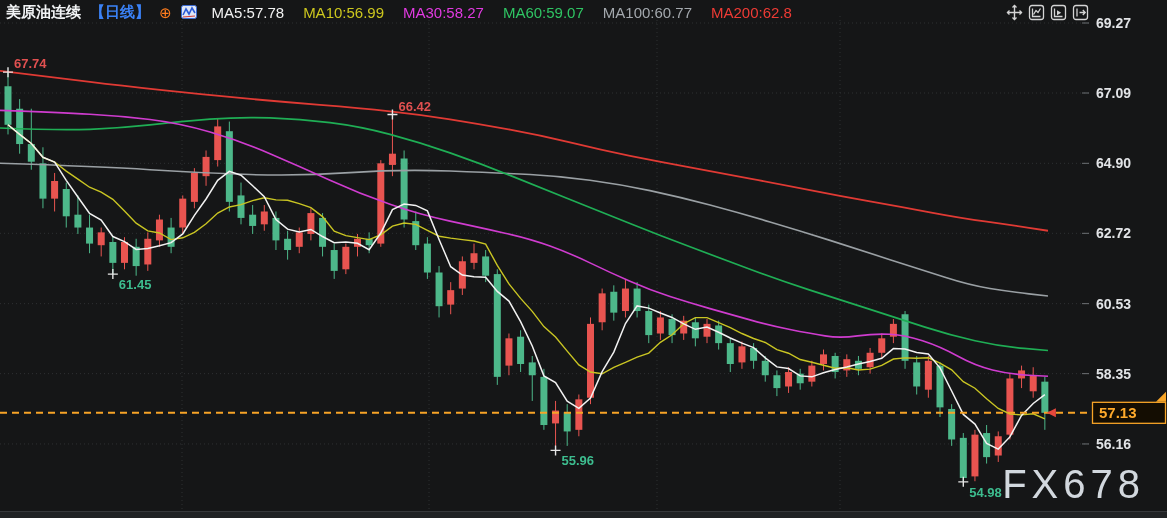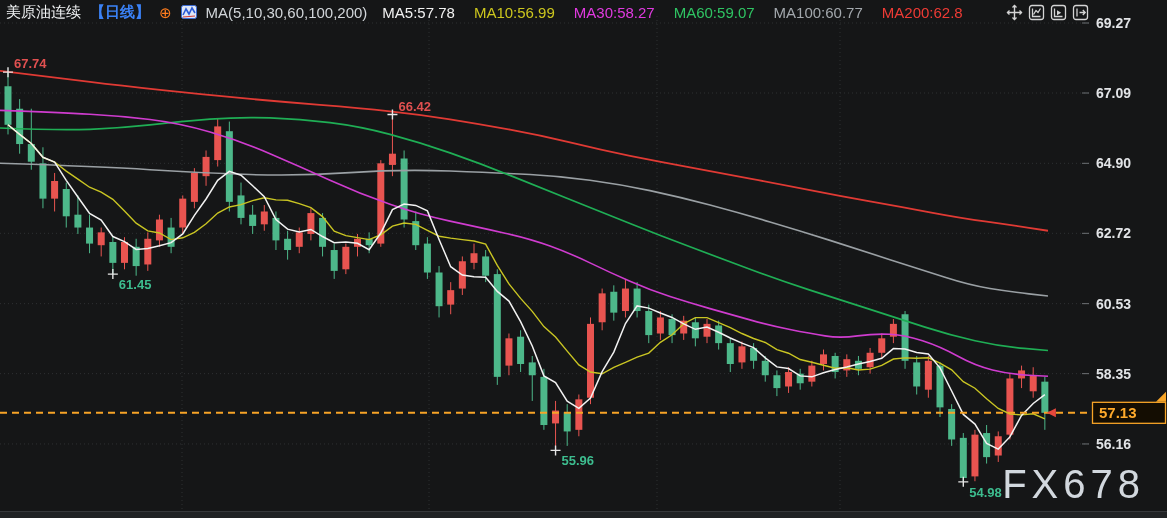--- a/index.html
+++ b/index.html
@@ -5,21 +5,21 @@
   html,body{margin:0;padding:0;background:#0c0d0e;}
   .root{
     position:relative;width:1167px;height:518px;background:#151617;
     overflow:hidden;font-family:"Liberation Sans",sans-serif;
   }
   .root svg.chart{position:absolute;left:0;top:0;}
   .header{
     position:absolute;left:6px;top:2px;height:20px;display:flex;align-items:center;
     gap:9px;font-size:15px;color:#e8eaec;white-space:nowrap;z-index:3;
   }
-  .header .sym{font-weight:normal;color:#f2f4f6;}
+  .header .sym{font-weight:bold;color:#f2f4f6;}
   .header .period{font-weight:bold;color:#3b82f6;}
   .header .plus{color:#ff7d1e;font-size:15px;line-height:1;}
   .header .kicon{display:inline-flex;align-items:center;}
   .header .map{color:#d2d6da;}
   .header .mav{margin-right:1px;font-weight:500;margin-left:6px;}
   .toolbar{
     position:absolute;right:78px;top:3px;display:flex;gap:4px;z-index:3;
   }
   .toolbar .tbtn{width:18px;height:18px;display:inline-flex;align-items:center;justify-content:center;cursor:pointer;}
   .watermark{
@@ -286,21 +286,20 @@
     <span class="sym">美原油连续</span>
     <span class="period">【日线】</span>
     <span class="plus">⊕</span>
     <span class="kicon">
       <svg width="16" height="14" viewBox="0 0 16 14">
         <rect x="0.5" y="0.5" width="15" height="13" rx="2" fill="#dfe7f7" stroke="#3a6ad4"></rect>
         <polyline points="2,10 5,4 8,9 11,3 14,8" fill="none" stroke="#2b5cd9" stroke-width="1.6"></polyline>
         <line x1="2" y1="12" x2="14" y2="11" stroke="#d23b3b" stroke-width="1.2"></line>
       </svg>
     </span>
-    <span class="map">MA(5,10,30,60,100,200)</span>
     <span id="ma-values"><span class="mav" style="color: rgb(242, 242, 242); margin-right: 13px;">MA5:57.78</span><span class="mav" style="color: rgb(205, 199, 30); margin-right: 13px;">MA10:56.99</span><span class="mav" style="color: rgb(224, 58, 224); margin-right: 13px;">MA30:58.27</span><span class="mav" style="color: rgb(47, 196, 99); margin-right: 13px;">MA60:59.07</span><span class="mav" style="color: rgb(163, 168, 173); margin-right: 13px;">MA100:60.77</span><span class="mav" style="color: rgb(238, 59, 53); margin-right: 13px;">MA200:62.8</span></span>
   </div>
 
   <div class="toolbar">
     <span class="tbtn">
       <svg width="17" height="17" viewBox="0 0 17 17" fill="none" stroke="#d4d4d4" stroke-width="1.4">
         <path d="M8.5 1.5 V15.5 M1.5 8.5 H15.5"></path>
         <path d="M6.5 3.5 L8.5 1.5 L10.5 3.5 M6.5 13.5 L8.5 15.5 L10.5 13.5 M3.5 6.5 L1.5 8.5 L3.5 10.5 M13.5 6.5 L15.5 8.5 L13.5 10.5"></path>
       </svg>
     </span>

